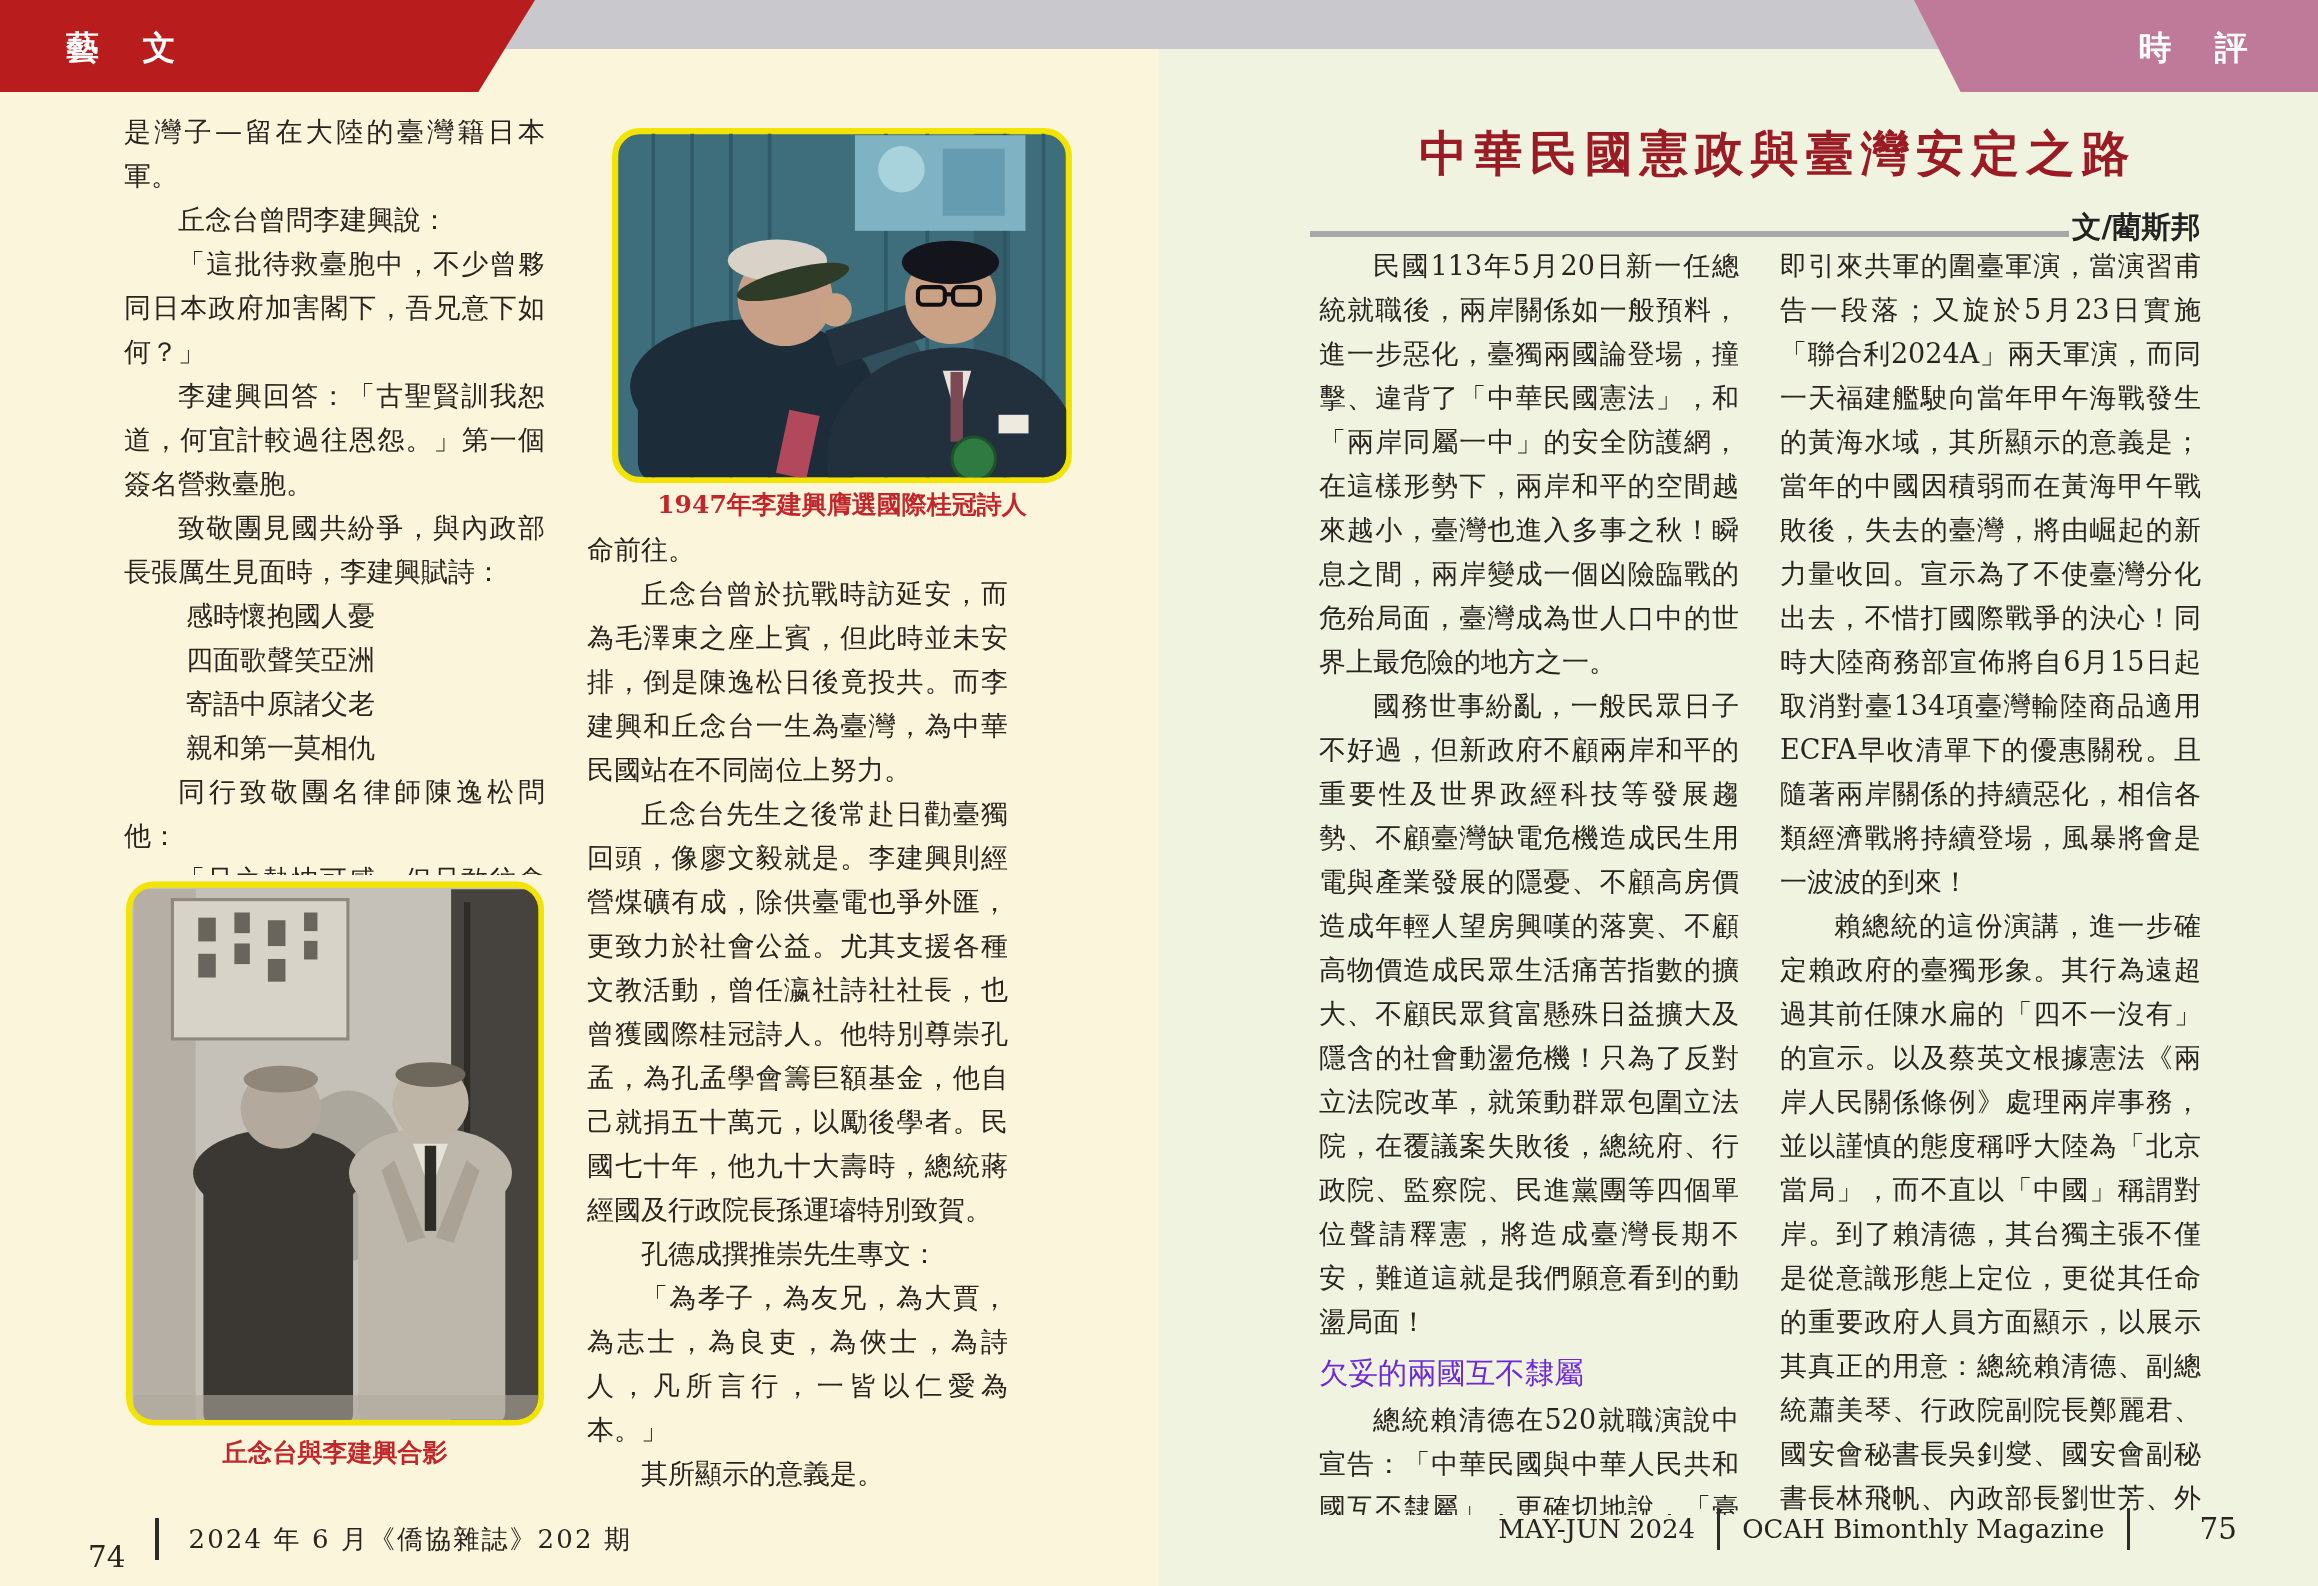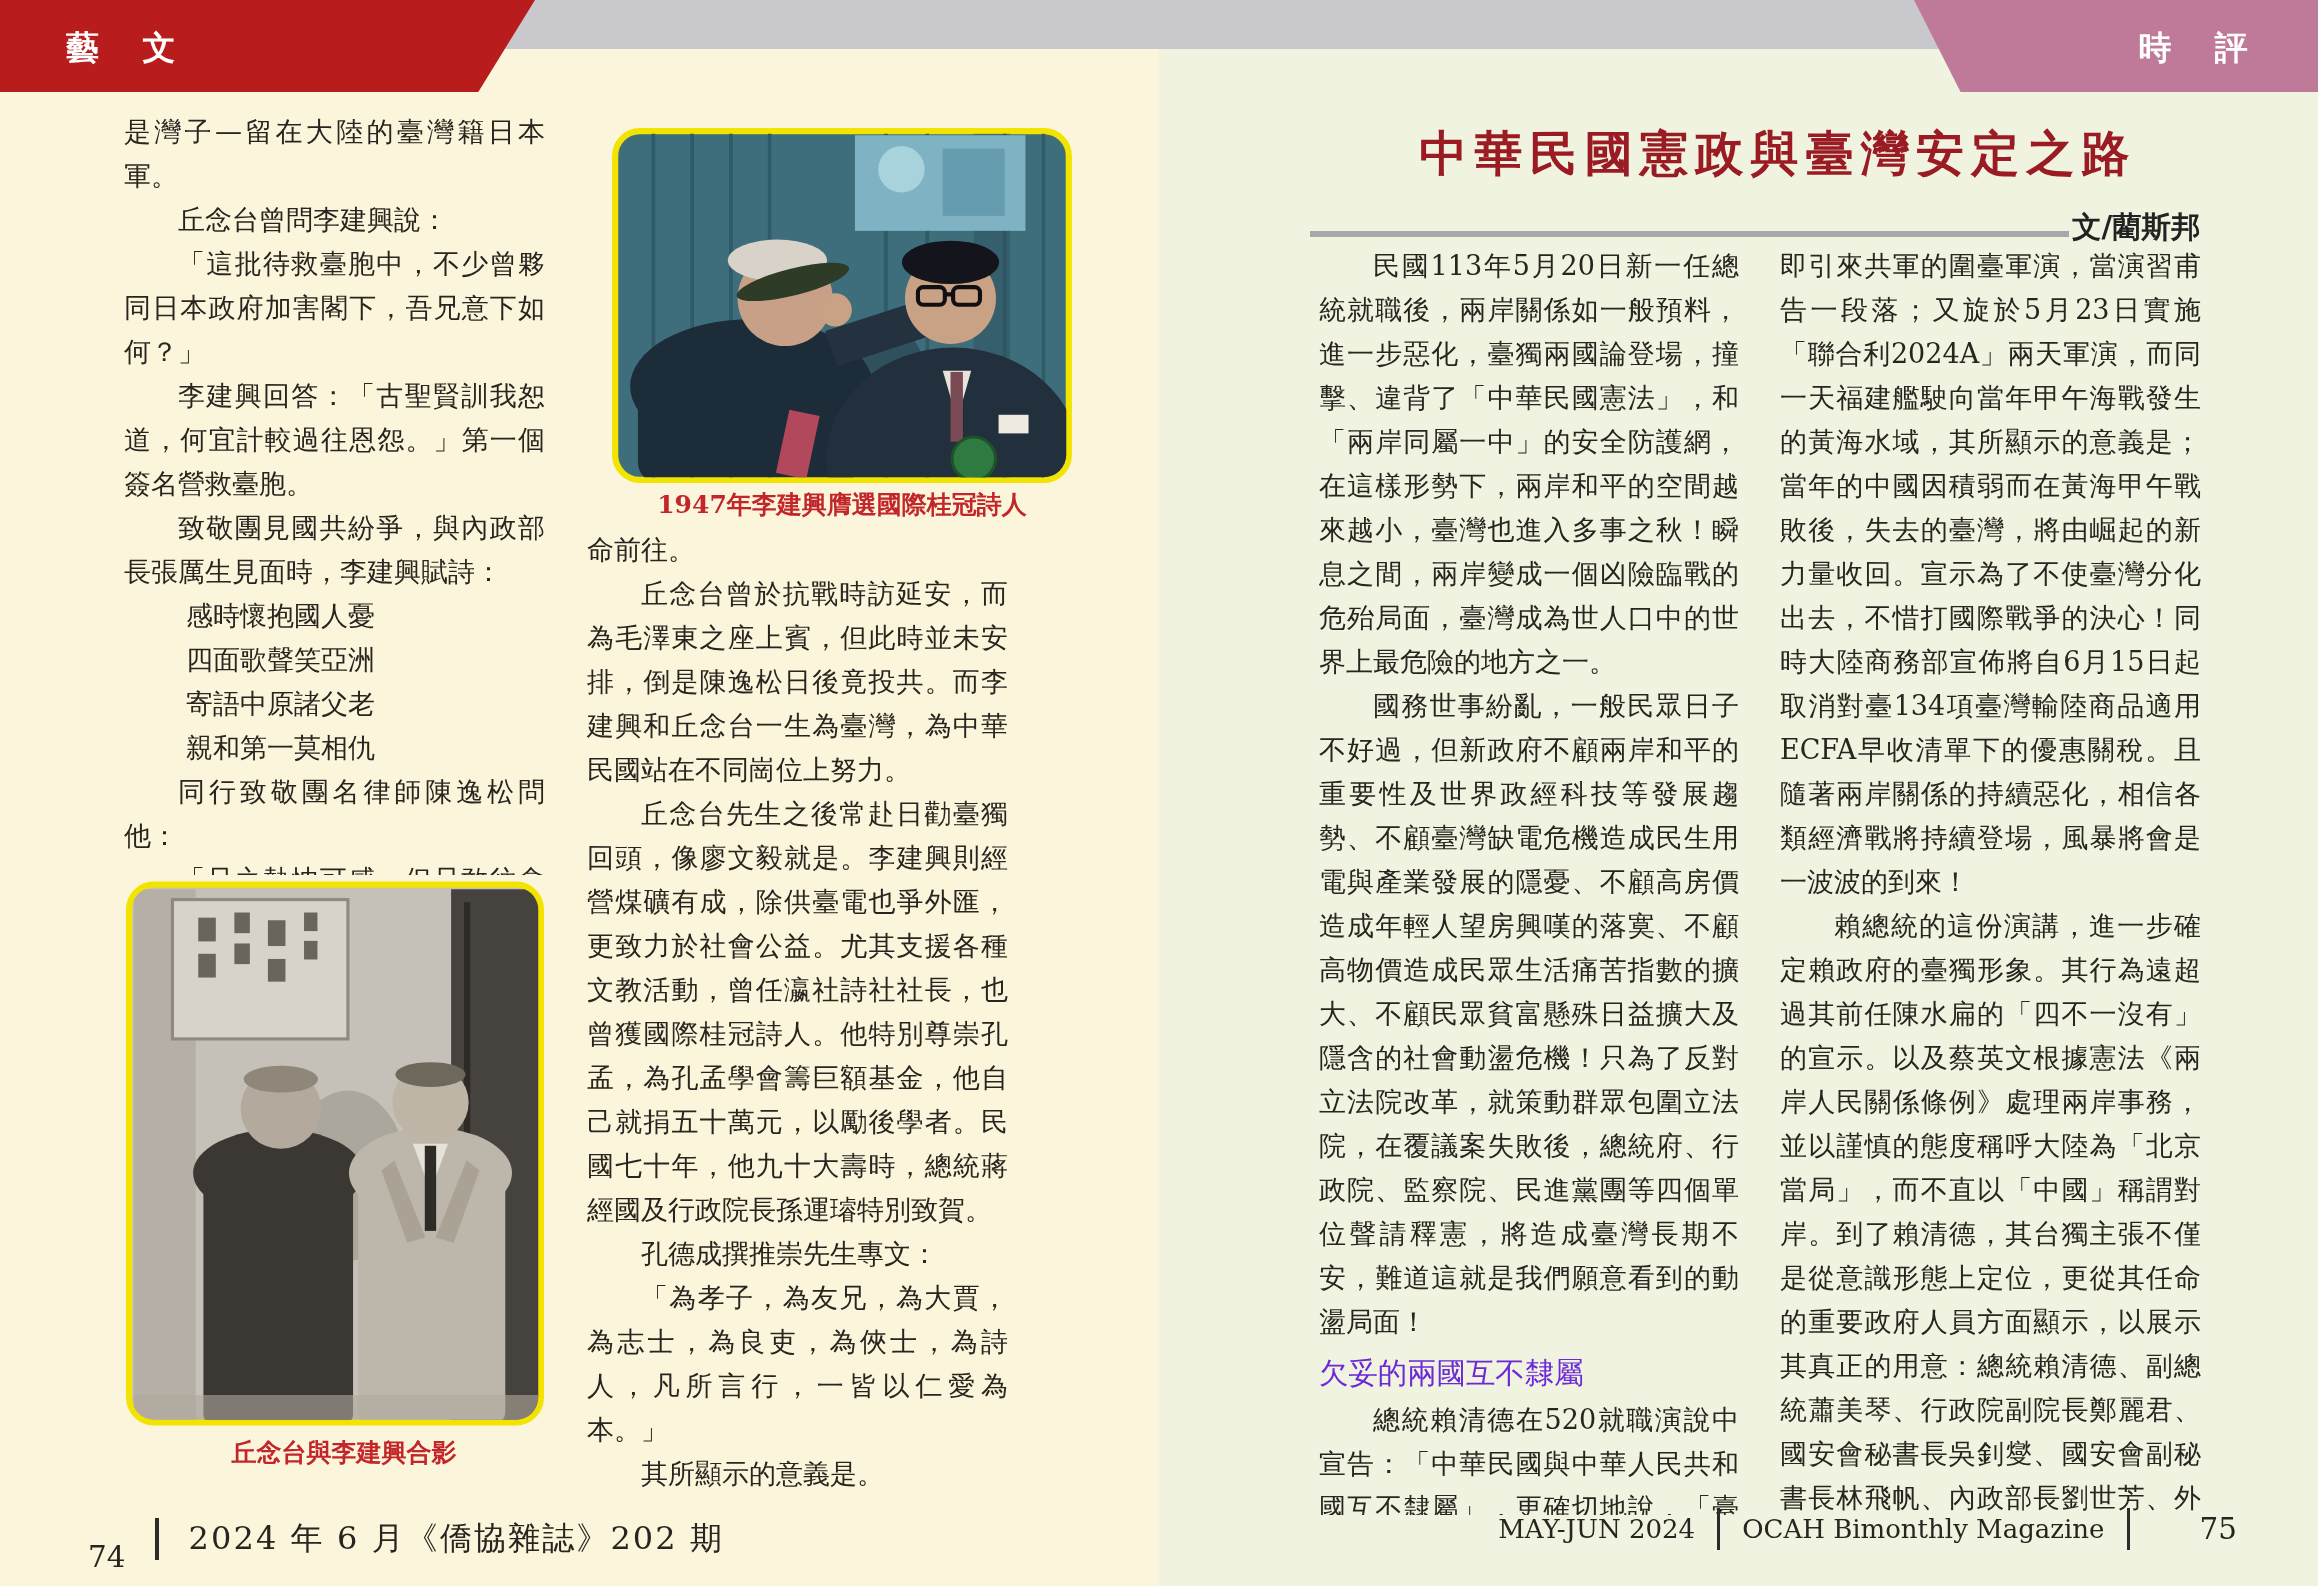--- a/index.html
+++ b/index.html
@@ -34,26 +34,26 @@
   .article-title{position:absolute;left:1319px;top:120px;width:918px;text-align:center;
       font-size:48px;font-weight:bold;color:#9A1B23;letter-spacing:7.2px;line-height:67px;}
   .byline-rule{position:absolute;left:1310px;top:231px;width:759px;height:5.7px;background:#A8A8AC;}
   .byline{position:absolute;left:2072px;top:208px;width:217px;font-size:29.4px;font-weight:bold;color:#222;}
 
   .photo-frame{position:absolute;}
   .photo1{left:612px;top:128px;width:460px;height:355px;}
   .photo2{left:126px;top:881px;width:418px;height:545px;}
   .caption{position:absolute;color:#C2262B;font-weight:bold;font-size:25px;text-align:center;}
   .caption1{left:612px;top:488px;width:460px;}
-  .caption2{left:135px;top:1436px;width:418px;}
+  .caption2{left:126px;top:1436px;width:418px;}
 
   .footer{position:absolute;display:flex;align-items:center;}
   .footer-left{left:88px;top:1504px;gap:30px;}
   .footer-left .pn{font-size:29.4px;margin-top:36px;}
-  .footer-left .ft{font-size:32px;letter-spacing:2.1px;}
+  .footer-left .ft{font-size:26px;letter-spacing:2.1px;}
   .footer-right{top:1508px;right:82px;gap:22px;}
   .footer-right .ft{font-size:26px;}
   .footer-right .pn{font-size:29.4px;margin-left:48px;}
   .vbar{display:inline-block;width:3.1px;height:42px;background:#2b2b2b;}
 </style>
 </head>
 <body>
 
 <div class="spread">
 

